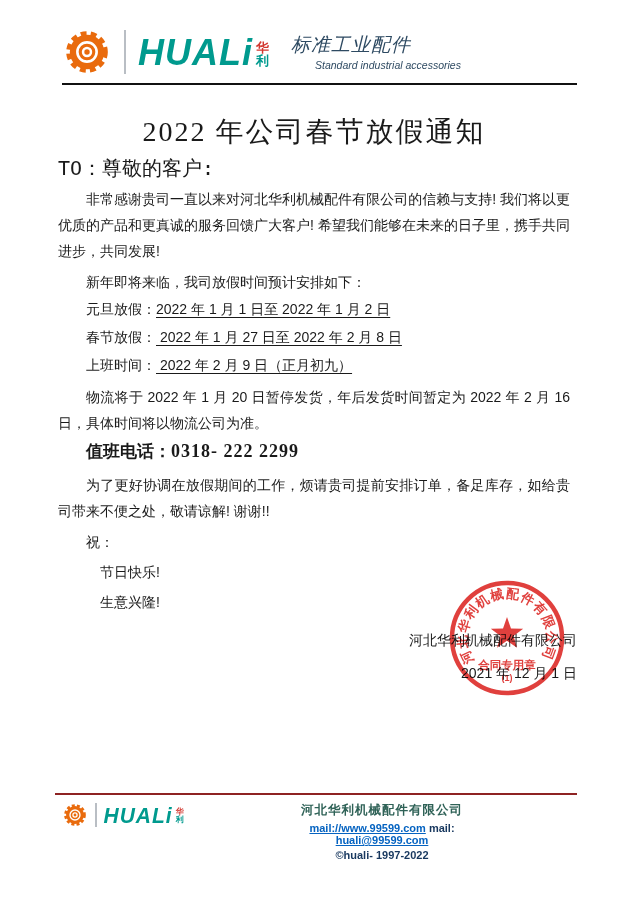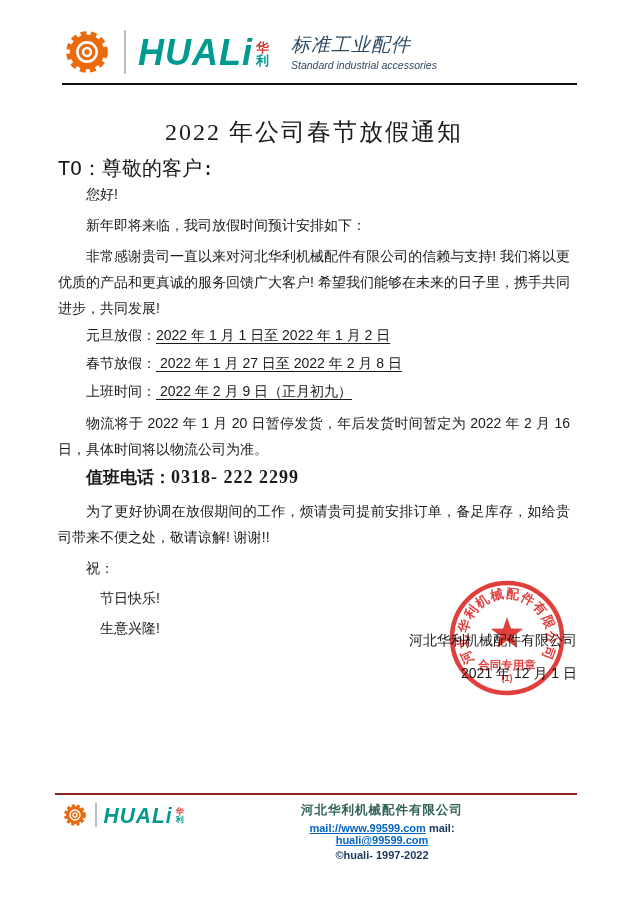--- a/index.html
+++ b/index.html
@@ -18,27 +18,27 @@
   .gear{flex:0 0 auto;}
   .logo-sep{width:2px;height:44px;background:#b9bec4;}
   .brand-wrap{display:flex;align-items:flex-end;gap:3px;}
   .brand-word{font-size:36px;font-weight:bold;font-style:italic;color:var(--teal);
     letter-spacing:1px;transform:scaleY(1.05);line-height:1;}
   .brand-cn{display:flex;flex-direction:column;font-size:13px;font-weight:bold;line-height:1.05;padding-bottom:2px;}
   .brand-cn .hua{color:var(--hua-red);}
   .brand-cn .li{color:var(--teal);}
   .tagline{margin-left:10px;padding-bottom:2px;}
   .tagline-cn{font-size:19px;font-style:italic;color:var(--slate);letter-spacing:1px;}
-  .tagline-en{font-size:10.5px;font-style:italic;color:var(--slate);margin-top:1px;}
+  .tagline-en{font-size:10.5px;font-style:italic;color:var(--slate);margin-top:1px;margin-left:24px;}
   .header-rule{height:2px;background:#111;margin-top:5px;}
 
   
   .doc-main{padding:0 62px 0 58px;font-size:14px;line-height:26px;}
   .doc-title{font-family:"Liberation Serif","DejaVu Serif",serif;font-weight:normal;
-    font-size:24px;line-height:34px;text-align:center;margin-top:30px;letter-spacing:2px;}
+    font-size:28px;line-height:34px;text-align:center;margin-top:30px;letter-spacing:2px;}
   .to-line{margin-top:6px;font-family:"DejaVu Sans Mono",monospace;font-size:20px;}
   .para{text-align:justify;}
   .indent{text-indent:2em;}
   .mt{margin-top:5px;}
   .sched{line-height:28px;}
   .sched .u{text-decoration:underline;text-underline-offset:3px;}
   .phone-line{margin-top:0;line-height:30px;text-indent:2em;}
   .phone-label{font-size:17px;font-weight:bold;font-family:Liberation Serif, serif;}
   .phone-num{font-size:18px;font-weight:bold;font-family:"Liberation Serif","DejaVu Serif",serif;letter-spacing:1px;text-align:right;}
   .wish-item{text-indent:3em;margin-top:4px;}
@@ -98,23 +98,22 @@
         <div class="tagline-cn">标准工业配件</div>
         <div class="tagline-en">Standard industrial accessories</div>
       </div>
     </div>
     <div class="header-rule"></div>
   </header>
 
   <main class="doc-main">
     <h1 class="doc-title">2022 年公司春节放假通知</h1>
     <p class="to-line">TO：尊敬的客户:</p>
-    <p class="para indent">您好!</p>
+    <p class="para indent mt">非常感谢贵司一直以来对河北华利机械配件有限公司的信赖与支持! 我们将以更优质的产品和更真诚的服务回馈广大客户! 希望我们能够在未来的日子里，携手共同进步，共同发展!</p>
     <p class="para indent mt">新年即将来临，我司放假时间预计安排如下：</p>
-    <p class="para indent mt">非常感谢贵司一直以来对河北华利机械配件有限公司的信赖与支持! 我们将以更优质的产品和更真诚的服务回馈广大客户! 希望我们能够在未来的日子里，携手共同进步，共同发展!</p>
 
     <p class="para indent sched"><span>元旦放假：</span><span class="u">2022 年 1 月 1 日至 2022 年 1 月 2 日</span></p>
     <p class="para indent sched"><span>春节放假：</span><span class="u"> 2022 年 1 月 27 日至 2022 年 2 月 8 日</span></p>
     <p class="para indent sched"><span>上班时间：</span><span class="u"> 2022 年 2 月 9 日（正月初九）</span></p>
 
     <p class="para indent mt">物流将于 2022 年 1 月 20 日暂停发货，年后发货时间暂定为 2022 年 2 月 16 日，具体时间将以物流公司为准。</p>
 
     <p class="phone-line"><span class="phone-label">值班电话：</span><span class="phone-num">0318- 222 2299</span></p>
 
     <p class="para indent mt">为了更好协调在放假期间的工作，烦请贵司提前安排订单，备足库存，如给贵司带来不便之处，敬请谅解! 谢谢!!</p>

